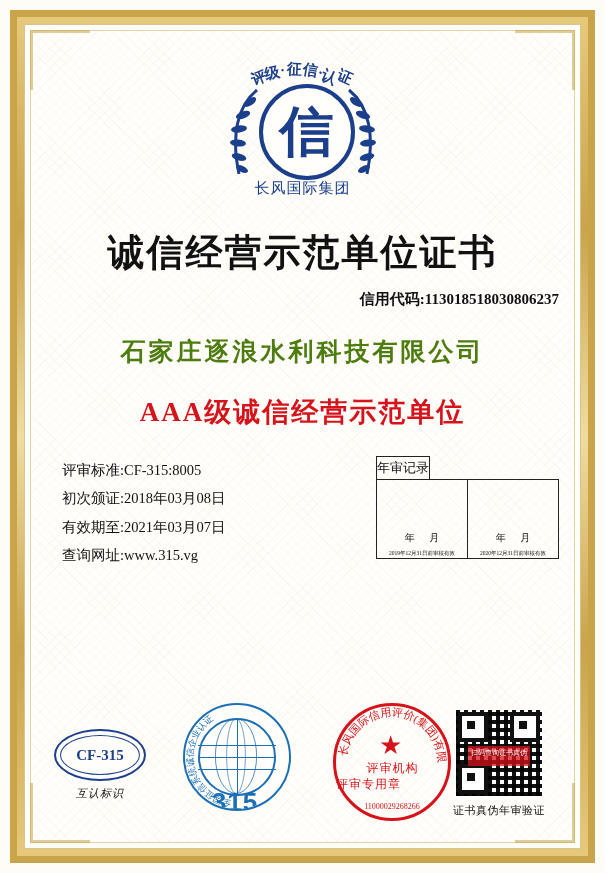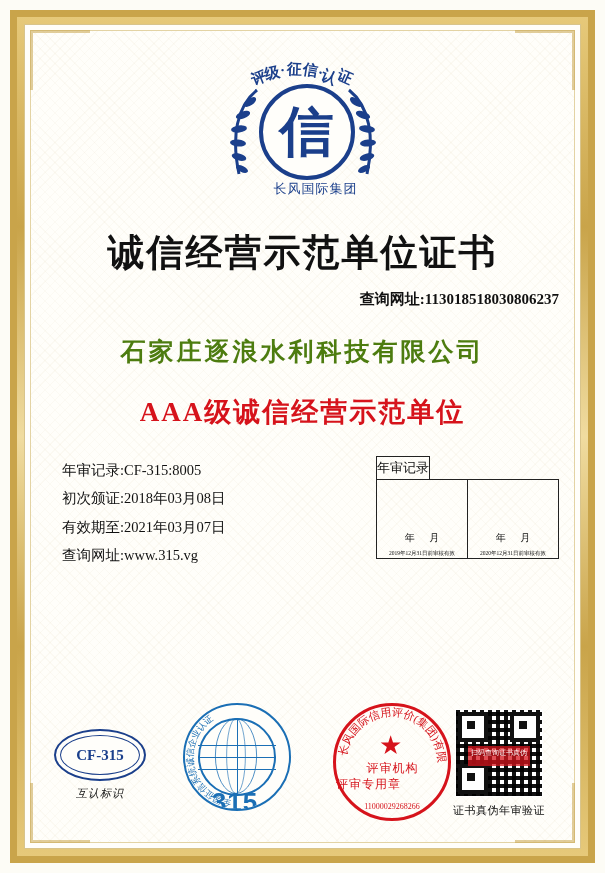--- a/index.html
+++ b/index.html
@@ -139,24 +139,24 @@
     top: 26px;
     width: 40px;
     height: 96px;
     color: #1b3f8b;
   }
   .laurel.left { left: 6px; }
   .laurel.right { right: 6px; }
   .emblem-bottom {
     position: absolute;
     bottom: 10px;
-    left: 13px;
+    left: 0;
     width: 172px;
     text-align: center;
-    font-size: 13px;
+    font-size: 15px;
     color: #1b3f8b;
     font-family: "Liberation Serif", serif;
     letter-spacing: 1px;
   }
 
   
   .main-title {
     margin-top: 20px;
     text-align: center;
     font-family: "Liberation Serif", serif;
@@ -502,27 +502,27 @@
           <ellipse cx="21" cy="85" rx="6.5" ry="3" fill="#1b3f8b" transform="rotate(-26 21 85)"></ellipse>
         </svg>
         <div class="emblem-circle">
           <span class="emblem-char">信</span>
         </div>
         <div class="emblem-bottom">长风国际集团</div>
       </div>
     </div>
 
     <div class="main-title">诚信经营示范单位证书</div>
-    <div class="credit-code">查询网址:113018518030806237</div>
+    <div class="credit-code">信用代码:113018518030806237</div>
     <div class="company">石家庄逐浪水利科技有限公司</div>
     <div class="grade">AAA级诚信经营示范单位</div>
 
     <div class="mid">
       <div class="details">
-        <div>年审记录:CF-315:8005</div>
+        <div>评审标准:CF-315:8005</div>
         <div>初次颁证:2018年03月08日</div>
         <div>有效期至:2021年03月07日</div>
         <div>查询网址:www.315.vg</div>
       </div>
       <div class="annual">
         <div class="annual-title-row">
           <div class="annual-title">年审记录</div>
         </div>
         <div class="annual-box">
           <div class="annual-cell">

